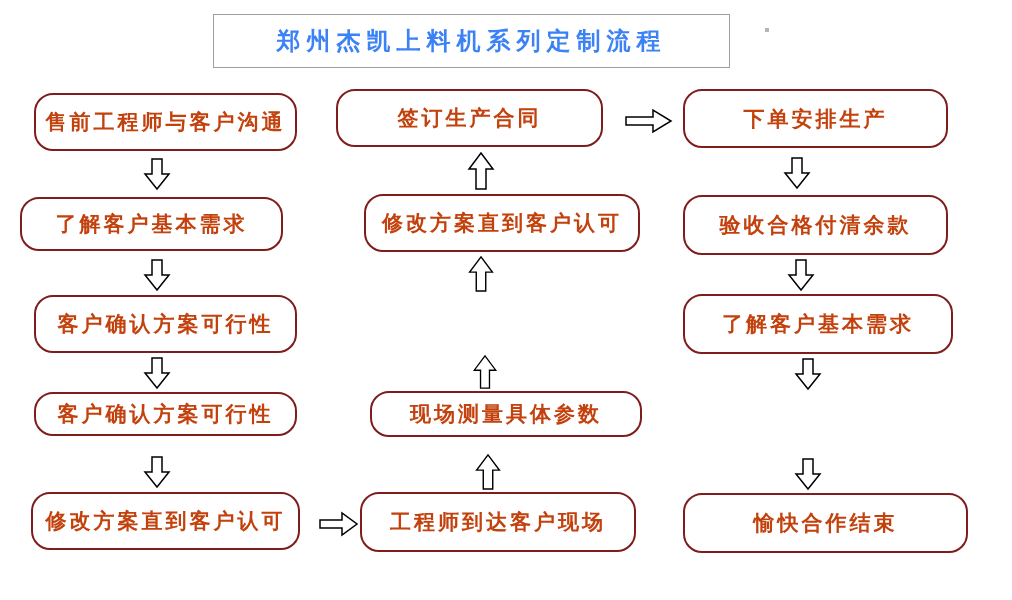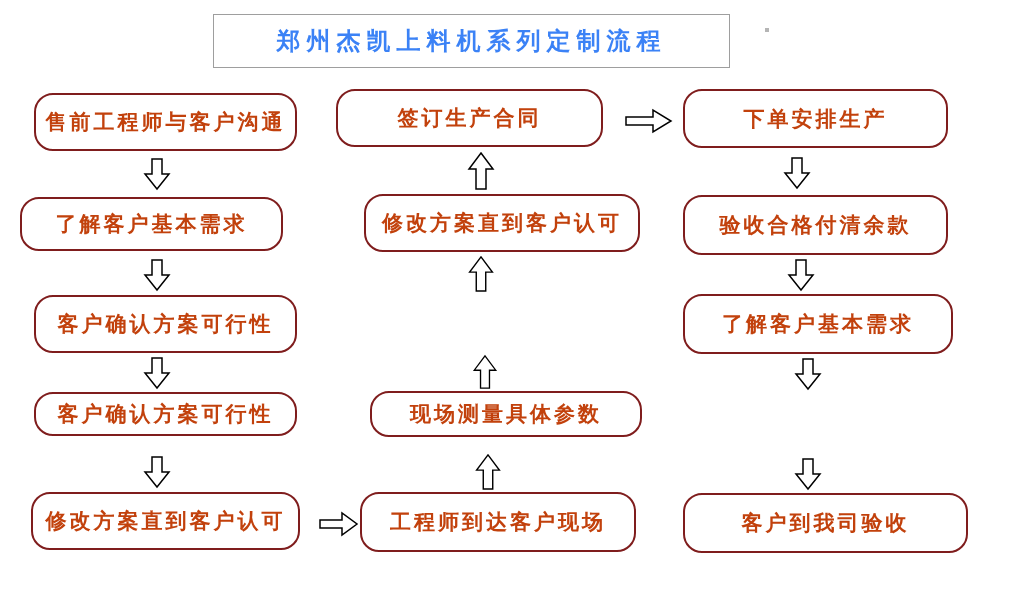--- a/index.html
+++ b/index.html
@@ -43,21 +43,21 @@
   <div class="box" style="left:31px;top:492px;width:269px;height:58px">修改方案直到客户认可</div>
 
   <div class="box" style="left:336px;top:89px;width:267px;height:58px">签订生产合同</div>
   <div class="box" style="left:364px;top:194px;width:276px;height:58px">修改方案直到客户认可</div>
   <div class="box" style="left:370px;top:391px;width:272px;height:46px">现场测量具体参数</div>
   <div class="box" style="left:360px;top:492px;width:276px;height:60px">工程师到达客户现场</div>
 
   <div class="box" style="left:683px;top:89px;width:265px;height:59px">下单安排生产</div>
   <div class="box" style="left:683px;top:195px;width:265px;height:60px">验收合格付清余款</div>
   <div class="box" style="left:683px;top:294px;width:270px;height:60px">了解客户基本需求</div>
-  <div class="box" style="left:683px;top:493px;width:285px;height:60px">客户到我司验收</div>
+  <div class="box" style="left:683px;top:493px;width:285px;height:60px">愉快合作结束</div>
 
   <svg class="arrow" style="left:144px;top:158px" width="26" height="32" viewBox="0 0 26 32">
       <polygon points="8,1 18,1 18,16 25,16 13,31 1,16 8,16"></polygon>
     </svg>
   <svg class="arrow" style="left:144px;top:259px" width="26" height="32" viewBox="0 0 26 32">
       <polygon points="8,1 18,1 18,16 25,16 13,31 1,16 8,16"></polygon>
     </svg>
   <svg class="arrow" style="left:144px;top:357px" width="26" height="32" viewBox="0 0 26 32">
       <polygon points="8,1 18,1 18,16 25,16 13,31 1,16 8,16"></polygon>
     </svg>

